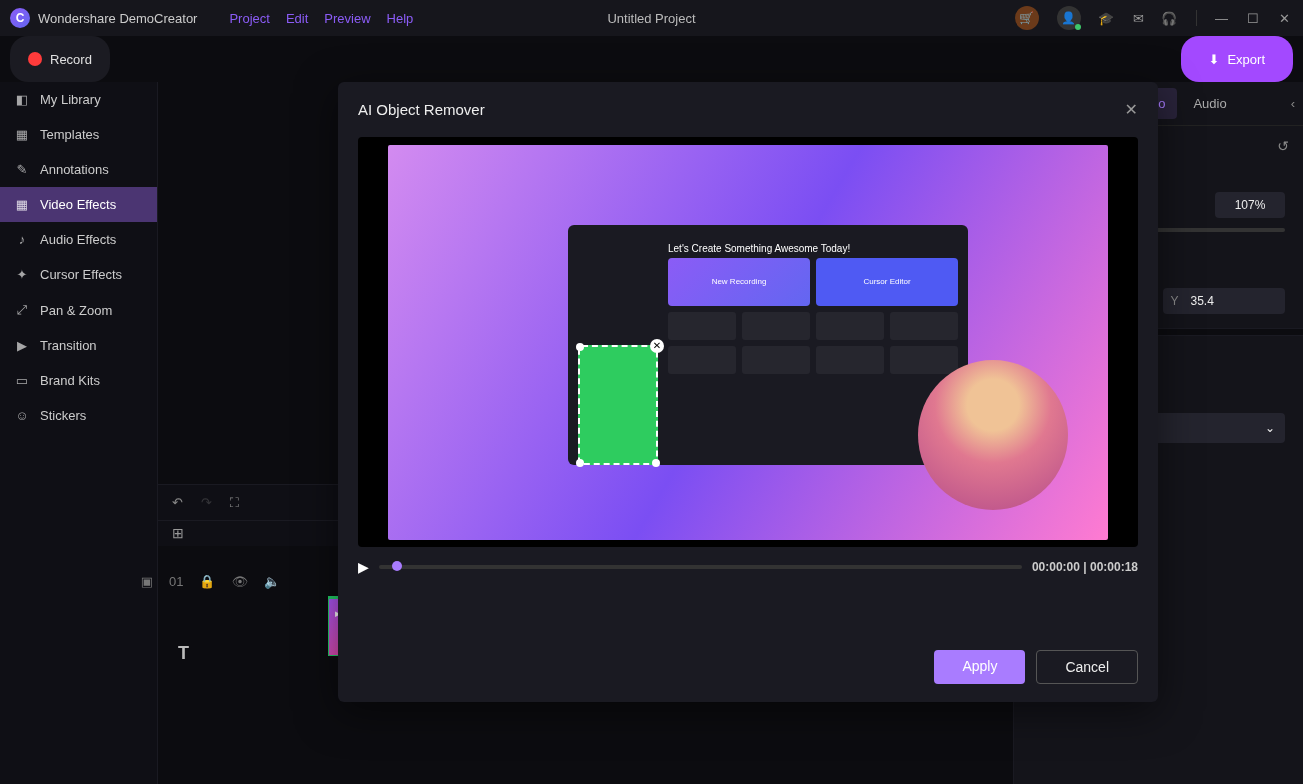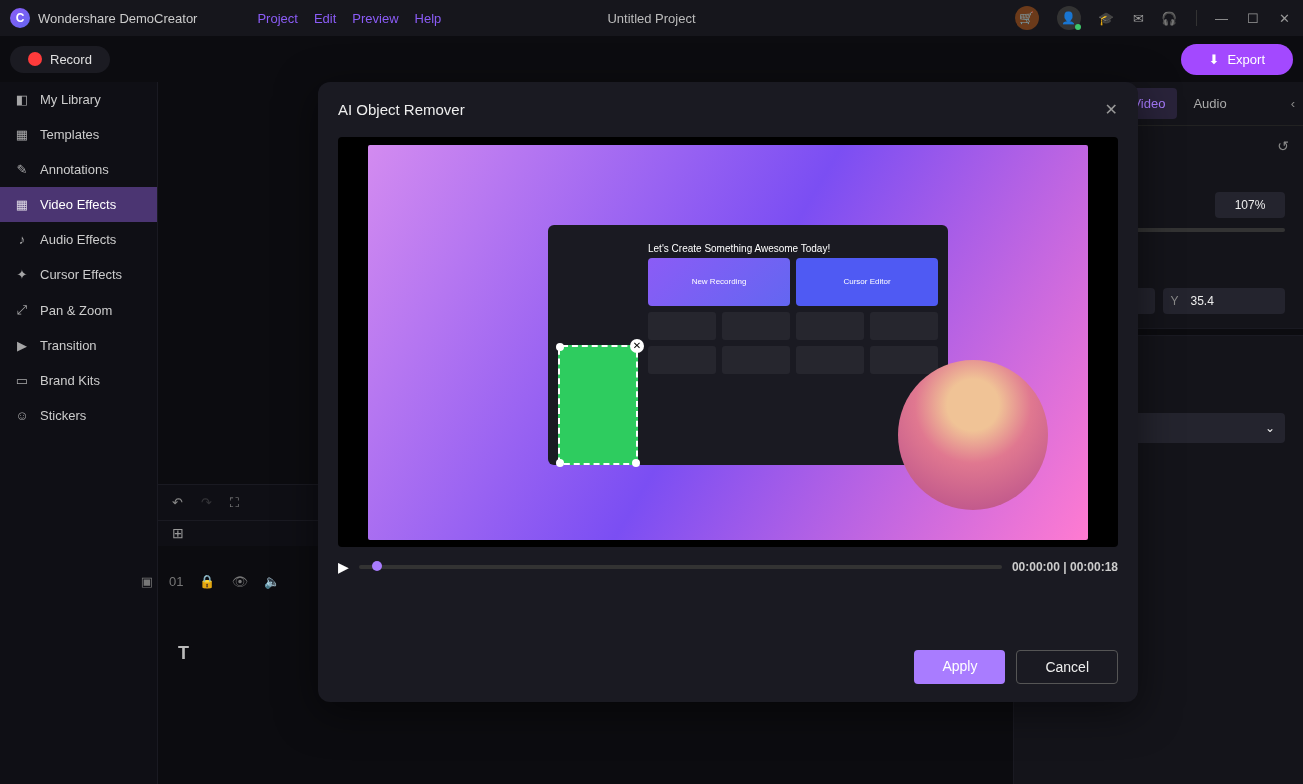--- a/index.html
+++ b/index.html
@@ -1,33 +1,33 @@
 <!DOCTYPE html>
 <html><head>
 <meta charset="utf-8">
 <style>
 * { margin: 0; padding: 0; box-sizing: border-box; font-family: -apple-system, BlinkMacSystemFont, "Segoe UI", sans-serif; }
 body { background: #0c0c10; color: #e0e0e0; width: 1303px; height: 784px; overflow: hidden; font-size: 13px; }
 
 
 .titlebar { height: 36px; background: #16161c; display: flex; align-items: center; padding: 0 10px; }
 .titlebar .logo { width: 20px; height: 20px; border-radius: 50%; background: linear-gradient(135deg,#8b5cf6,#6366f1); display: flex; align-items: center; justify-content: center; margin-right: 8px; color:#fff; font-weight:bold; font-size:12px;}
-.titlebar .appname { color:#ccc; margin-right: 60px; font-size: 13px; text-align: right;}
+.titlebar .appname { color:#ccc; margin-right: 32px; font-size: 13px; text-align: right;}
 .titlebar .menu { display:flex; gap: 16px; color:#8b5cf6; }
 .titlebar .spacer { flex:1; }
 .titlebar .project-name { color:#bbb; position:absolute; left:50%; transform:translateX(-50%); }
 .titlebar .right-icons { display:flex; align-items:center; gap:18px; color:#999;}
 .titlebar .cart { width:24px; height:24px; border-radius:50%; background:#6b3a1a; display:flex; align-items:center; justify-content:center; color:#ffb17a; font-size:12px;}
 .titlebar .user { width:24px; height:24px; border-radius:50%; background:#333; display:flex; align-items:center; justify-content:center; position:relative; font-size:12px;}
 .titlebar .user::after { content:""; position:absolute; width:6px; height:6px; background:#3ec76a; border-radius:50%; bottom:0; right:0; }
 .titlebar .winbtn { width:14px; height:14px; color:#999; cursor:pointer;}
 .titlebar .divider { width:1px; height:16px; background:#333; }
 
 
-.topbar { height: 46px; display:flex; align-items:center; padding: 0 10px; gap:10px;}
+.topbar { height: 46px; display:flex; padding: 0 10px; gap:10px;}
 .record-btn { background:#1b1b22; border-radius:18px; padding:6px 18px; display:flex; align-items:center; gap:8px; cursor:pointer;}
 .record-btn .dot { width:14px; height:14px; border-radius:50%; background:#ff3b3b; }
 .export-btn { margin-left:auto; background:#a349ff; color:#fff; border-radius:18px; padding:8px 28px; display:flex; align-items:center; gap:8px; cursor:pointer;}
 
 
 .main { display:flex; height: calc(100% - 36px - 46px); }
 .sidebar { width: 158px; background:#0f0f15; border-right:1px solid #1a1a22;}
 .sidebar .item { display:flex; align-items:center; gap:10px; padding:10px 14px; color:#ccc; cursor:pointer; font-size:13px;}
 .sidebar .item.active { background:#4b3572; color:#fff; font-weight:500;}
 .sidebar .icon { width:16px; text-align:center; opacity:0.8;}
@@ -47,21 +47,21 @@
 .val-box { background:#24242e; border-radius:4px; padding:6px 10px; text-align:center; color:#eee; width:70px; float:right; font-size:12px;}
 .slider { height:4px; background:#333; border-radius:2px; position:relative; clear:both;}
 .slider .thumb { width:10px; height:10px; background:#a97cff; border-radius:50%; position:absolute; top:-3px;}
 .pos-row { display:flex; gap:8px; padding:8px 18px 14px;}
 .pos-input { flex:1; background:#24242e; border-radius:4px; padding:6px 8px; color:#eee; font-size:12px; display:flex; gap:12px;}
 .pos-input .axis{color:#888;}
 .sep { height:8px; background:#0c0c10; border-top:1px solid #1a1a22; border-bottom:1px solid #1a1a22;}
 .dropdown { margin:6px 18px 10px; background:#24242e; border-radius:4px; padding:8px 10px; display:flex; justify-content:space-between; color:#eee; font-size:12px;}
 
 
-.modal { position:absolute; left:160px; top:0px; width:820px; height:620px; background:#1a1a22; border-radius:12px; box-shadow:0 10px 40px rgba(0,0,0,0.5); z-index:10; display:flex; flex-direction:column; padding:18px 20px;}
+.modal { position:absolute; left:180px; top:0px; width:820px; height:620px; background:#1a1a22; border-radius:6px; box-shadow:0 10px 40px rgba(0,0,0,0.5); z-index:10; display:flex; flex-direction:column; padding:18px 20px;}
 .modal-header { display:flex; align-items:center; margin-bottom:18px;}
 .modal-title { color:#eee; font-size:15px;}
 .modal-close { margin-left:auto; color:#999; cursor:pointer; font-size:16px;}
 .preview { background:#000; height:410px; border-radius:4px; display:flex; align-items:center; justify-content:center; position:relative;}
 .preview-img { width:720px; height:395px; background:linear-gradient(120deg,#d38bf0,#7b4ef3,#ff7bd1); border-radius:2px; position:relative; overflow:hidden;padding-left:12px;}
 .inner-window { position:absolute; left:180px; top:80px; width:400px; height:240px; background:#1a1a22; border-radius:6px; padding:10px;}
 .inner-window .hdr { color:#fff; font-size:10px; margin:8px 0 4px 90px;}
 .inner-tiles { display:flex; gap:6px; margin-left:90px;}
 .tile { flex:1; height:48px; border-radius:4px; background:linear-gradient(135deg,#8b5cf6,#6366f1); display:flex; align-items:center; justify-content:center; font-size:8px; color:#fff;}
 .tile.alt { background:#4f5af3;}

